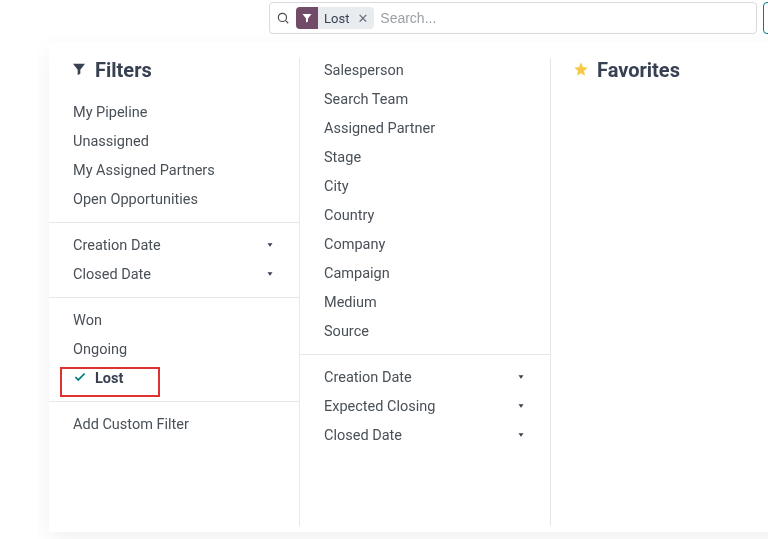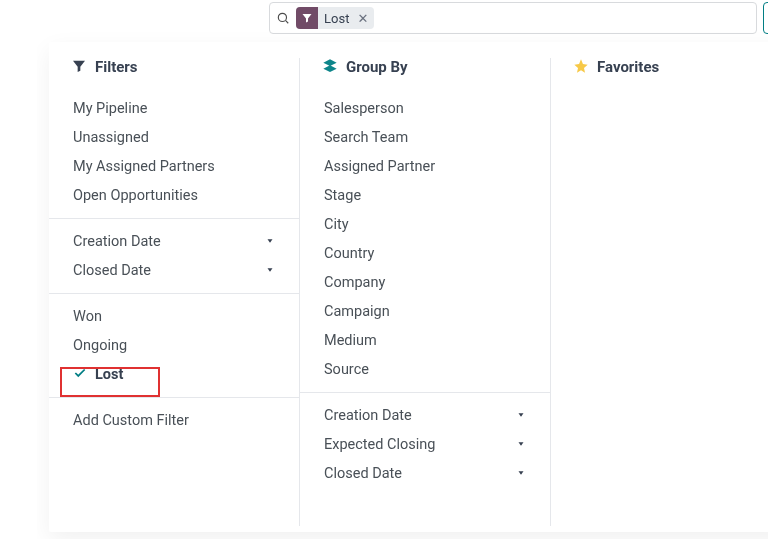--- a/index.html
+++ b/index.html
@@ -130,21 +130,21 @@
   .divider {
     width: 1px;
     background: #e5e7eb;
     margin-top: 2px;
     margin-bottom: 6px;
   }
   .col-header {
     display:flex; align-items:flex-start; gap:8px;
     font-weight: 700;
     color: #374151;
-    font-size: 15px;
+    font-size: 20px;
     margin-bottom: 14px;
     padding: 2px 0;
   }
   .col-header svg { flex-shrink:0; }
   .menu-item {
     display:flex; align-items:center; justify-content:space-between;
     padding: 6px 2px;
     color: #495057;
     cursor: pointer;
     font-size: 14.5px;
@@ -181,20 +181,21 @@
       </span>
       <span class="facet">
         <span class="facet-icon">
           <svg width="12" height="12" viewBox="0 0 24 24" fill="currentColor">
               <path d="M3 4h18l-7 9v6l-4 2v-8L3 4z"></path>
             </svg>
         </span>
         <span class="facet-label">Lost</span>
         <span class="facet-remove">✕</span>
       </span>
+      <input class="search-input" placeholder="Search..." style="">
     </div>
     <div class="collapse-btn">
       <svg width="10" height="10" viewBox="0 0 24 24" fill="currentColor">
           <path d="M12 8l-6 8h12z"></path>
         </svg>
     </div>
   </div>
 
   <div class="panel-area">
     <div class="columns">
@@ -283,28 +284,20 @@
               <span>Add Custom Filter</span>
             </span>
           </div>
 
         <div class="highlight-box" style="left:11px; top:311px; width:100px; height:30px;"></div>
       </div>
 
       <div class="divider"></div>
 
       <div class="col groupby">
-        <div class="col-header">
-          <span class="group-icon">
-            <svg width="16" height="16" viewBox="0 0 24 24" fill="currentColor">
-                <path d="M12 2l10 5-10 5L2 7l10-5zm0 9l10 5-10 5-10-5 10-5z" opacity="0.95"></path>
-              </svg>
-          </span>
-          <span>Group By</span>
-        </div>
         <div class="menu-item">
             <span class="txt">
               <span>Salesperson</span>
             </span>
           </div>
         <div class="menu-item">
             <span class="txt">
               <span>Search Team</span>
             </span>
           </div>

